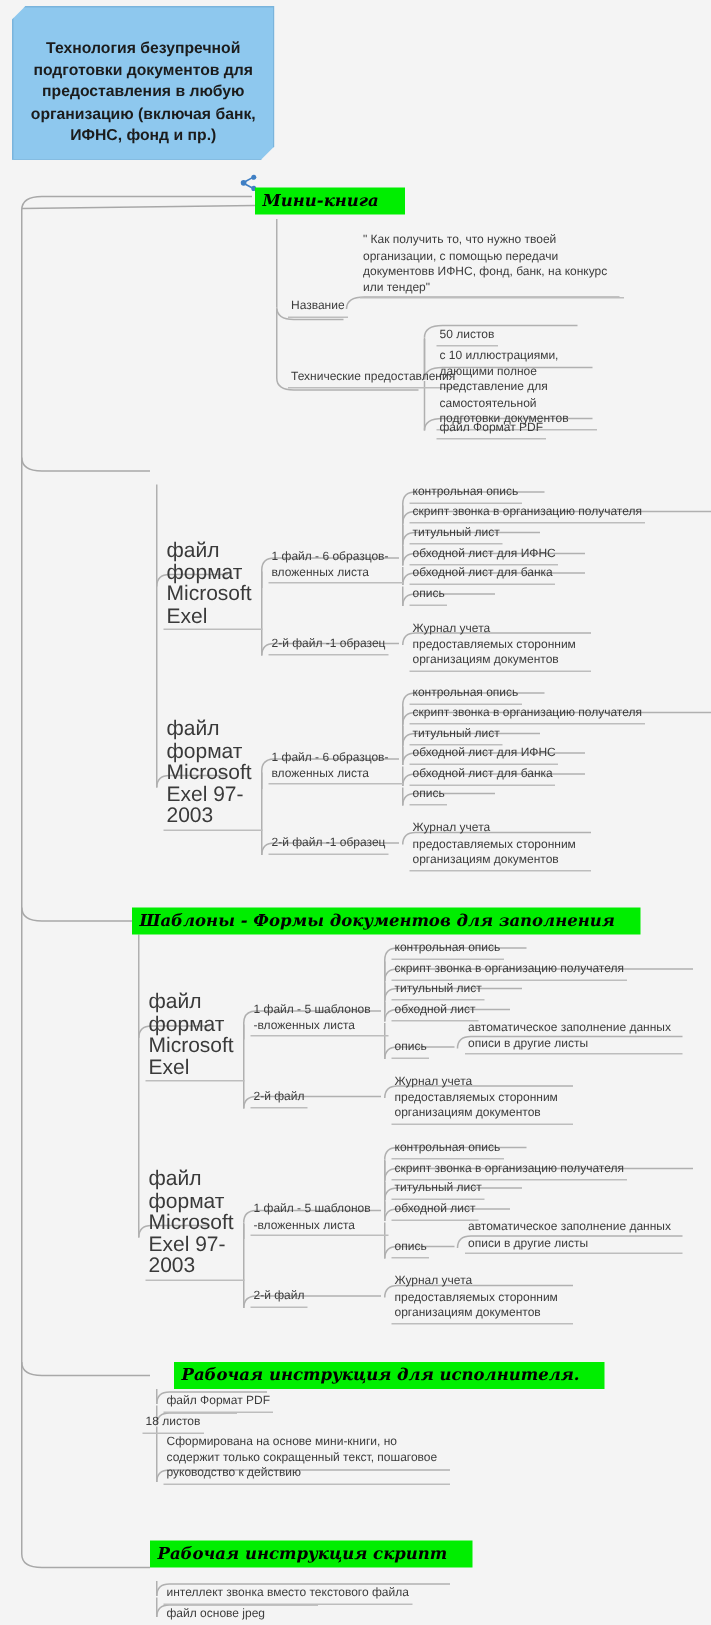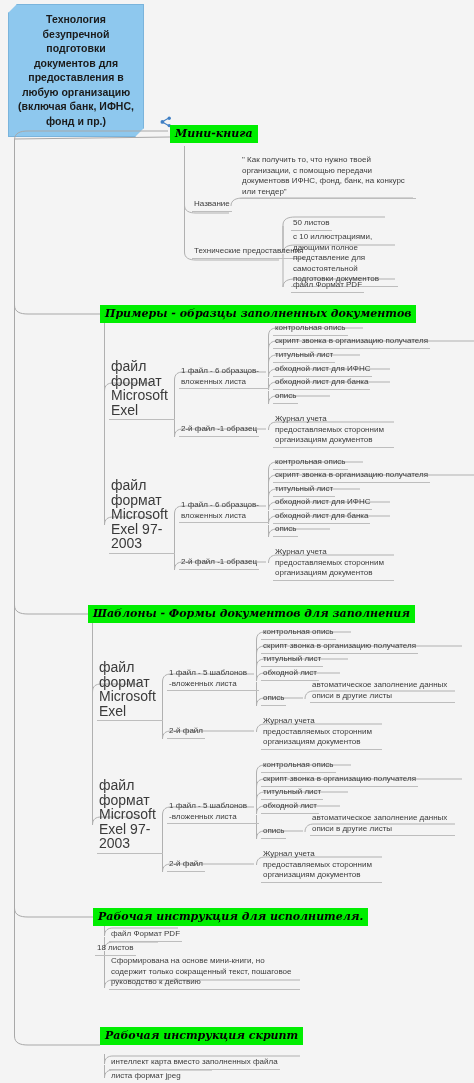--- a/index.html
+++ b/index.html
@@ -8,46 +8,46 @@
     background:#f4f4f4;
     font-family:"Liberation Sans", sans-serif;
     color:#3a3a3a;
     overflow:hidden;
     position:relative;
   }
   #map{position:relative;width:474px;height:1083px;}
 
   
   .root{
-    position:absolute;left:8px;top:4px;width:136px;
+    position:absolute;left:8px;top:4px;width:175px;
     background:#8ec8ee;
     border:1px solid #7ab4dc;
     color:#1b1b1b;
     font-weight:bold;
     font-size:10.5px;
     line-height:14.5px;
     text-align:center;
-    padding:7px 5px 8px 5px;
+    padding:20px 5px 8px 5px;
     box-sizing:border-box;
     -webkit-clip-path:polygon(9px 0,100% 0,100% calc(100% - 9px),calc(100% - 9px) 100%,0 100%,0 9px);
     clip-path:polygon(9px 0,100% 0,100% calc(100% - 9px),calc(100% - 9px) 100%,0 100%,0 9px);
   }
   .share-icon{position:absolute;left:160px;top:116px;width:12px;height:12px;}
 
   
   .sect{
     position:absolute;
     background:#00ee00;
     color:#000;
     font-family:"DejaVu Serif", serif;
     font-style:italic;
     font-weight:bold;
     font-size:11px;
     line-height:15px;
-    padding:1px 5px 2px 5px;
+    padding:1px 17px 2px 5px;
     white-space:nowrap;
   }
 
   
   .leaf{
     position:absolute;
     font-size:8px;
     line-height:10.5px;
     color:#3c3c3c;
     white-space:nowrap;
@@ -208,23 +208,22 @@
     <path class="w" d="M104.5 951 L104.5 988"></path>
     <path class="w" d="M104.5 988 C104.5 982, 108 980, 113 980 L300 980"></path>
 
     <path class="w" d="M104.5 1054 L104.5 1064"></path>
     <path class="w" d="M104.5 1064 C104.5 1058, 108 1056, 113 1056 L300 1056"></path>
     <path class="w" d="M104.5 1065 L104.5 1078"></path>
     <path class="w" d="M104.5 1078 C104.5 1072, 108 1070, 113 1070 L212 1070"></path>
   </svg>
 
   <div class="sect" style="left:170px;top:125px;">Мини-книга</div>
-  <div class="sect" style="left:100px;top:305px;">Примеры - образцы заполненных документов</div>
   <div class="sect" style="left:88px;top:605px;">Шаблоны - Формы документов для заполнения</div>
-  <div class="sect" style="left:93px;top:908px;">Рабочая инструкция для исполнителя.</div>
+  <div class="sect" style="left:116px;top:908px;">Рабочая инструкция для исполнителя.</div>
   <div class="sect" style="left:100px;top:1027px;">Рабочая инструкция скрипт</div>
 
   <div class="leaf" style="left:192px;top:199px;">Название</div>
   <div class="leaf wrap" style="left:240px;top:155px;width:176px;">" Как  получить то, что нужно твоей организации, с помощью передачи документовв ИФНС, фонд, банк, на конкурс или тендер"</div>
 
   <div class="leaf" style="left:192px;top:246px;">Технические предоставления</div>
   <div class="leaf" style="left:291px;top:218px;">50 листов</div>
   <div class="leaf wrap" style="left:291px;top:232px;width:107px;">с 10 иллюстрациями, дающими полное представление для самостоятельной подготовки документов</div>
   <div class="leaf" style="left:291px;top:280px;">файл Формат PDF</div>
 
@@ -273,16 +272,16 @@
   <div class="leaf" style="left:261px;top:787px;">титульный лист</div>
   <div class="leaf" style="left:261px;top:801px;">обходной лист</div>
   <div class="leaf" style="left:261px;top:826px;">опись</div>
   <div class="leaf wrap" style="left:310px;top:813px;width:145px;">автоматическое заполнение данных описи в другие листы</div>
   <div class="leaf wrap" style="left:261px;top:849px;width:121px;">Журнал учета предоставляемых сторонним организациям документов</div>
 
   <div class="leaf" style="left:109px;top:929px;">файл Формат PDF</div>
   <div class="leaf" style="left:95px;top:943px;">18 листов</div>
   <div class="leaf wrap" style="left:109px;top:956px;width:191px;">Сформирована на основе мини-книги, но содержит только сокращенный текст, пошаговое руководство к действию</div>
 
-  <div class="leaf" style="left:109px;top:1057px;">интеллект карта вместо заполненных файла</div>
-  <div class="leaf" style="left:109px;top:1071px;">листа формат jpeg</div>
+  <div class="leaf" style="left:109px;top:1057px;">интеллект звонка вместо текстового файла</div>
+  <div class="leaf" style="left:109px;top:1071px;">файл основе jpeg</div>
 
 </div>
 
 </body></html>

